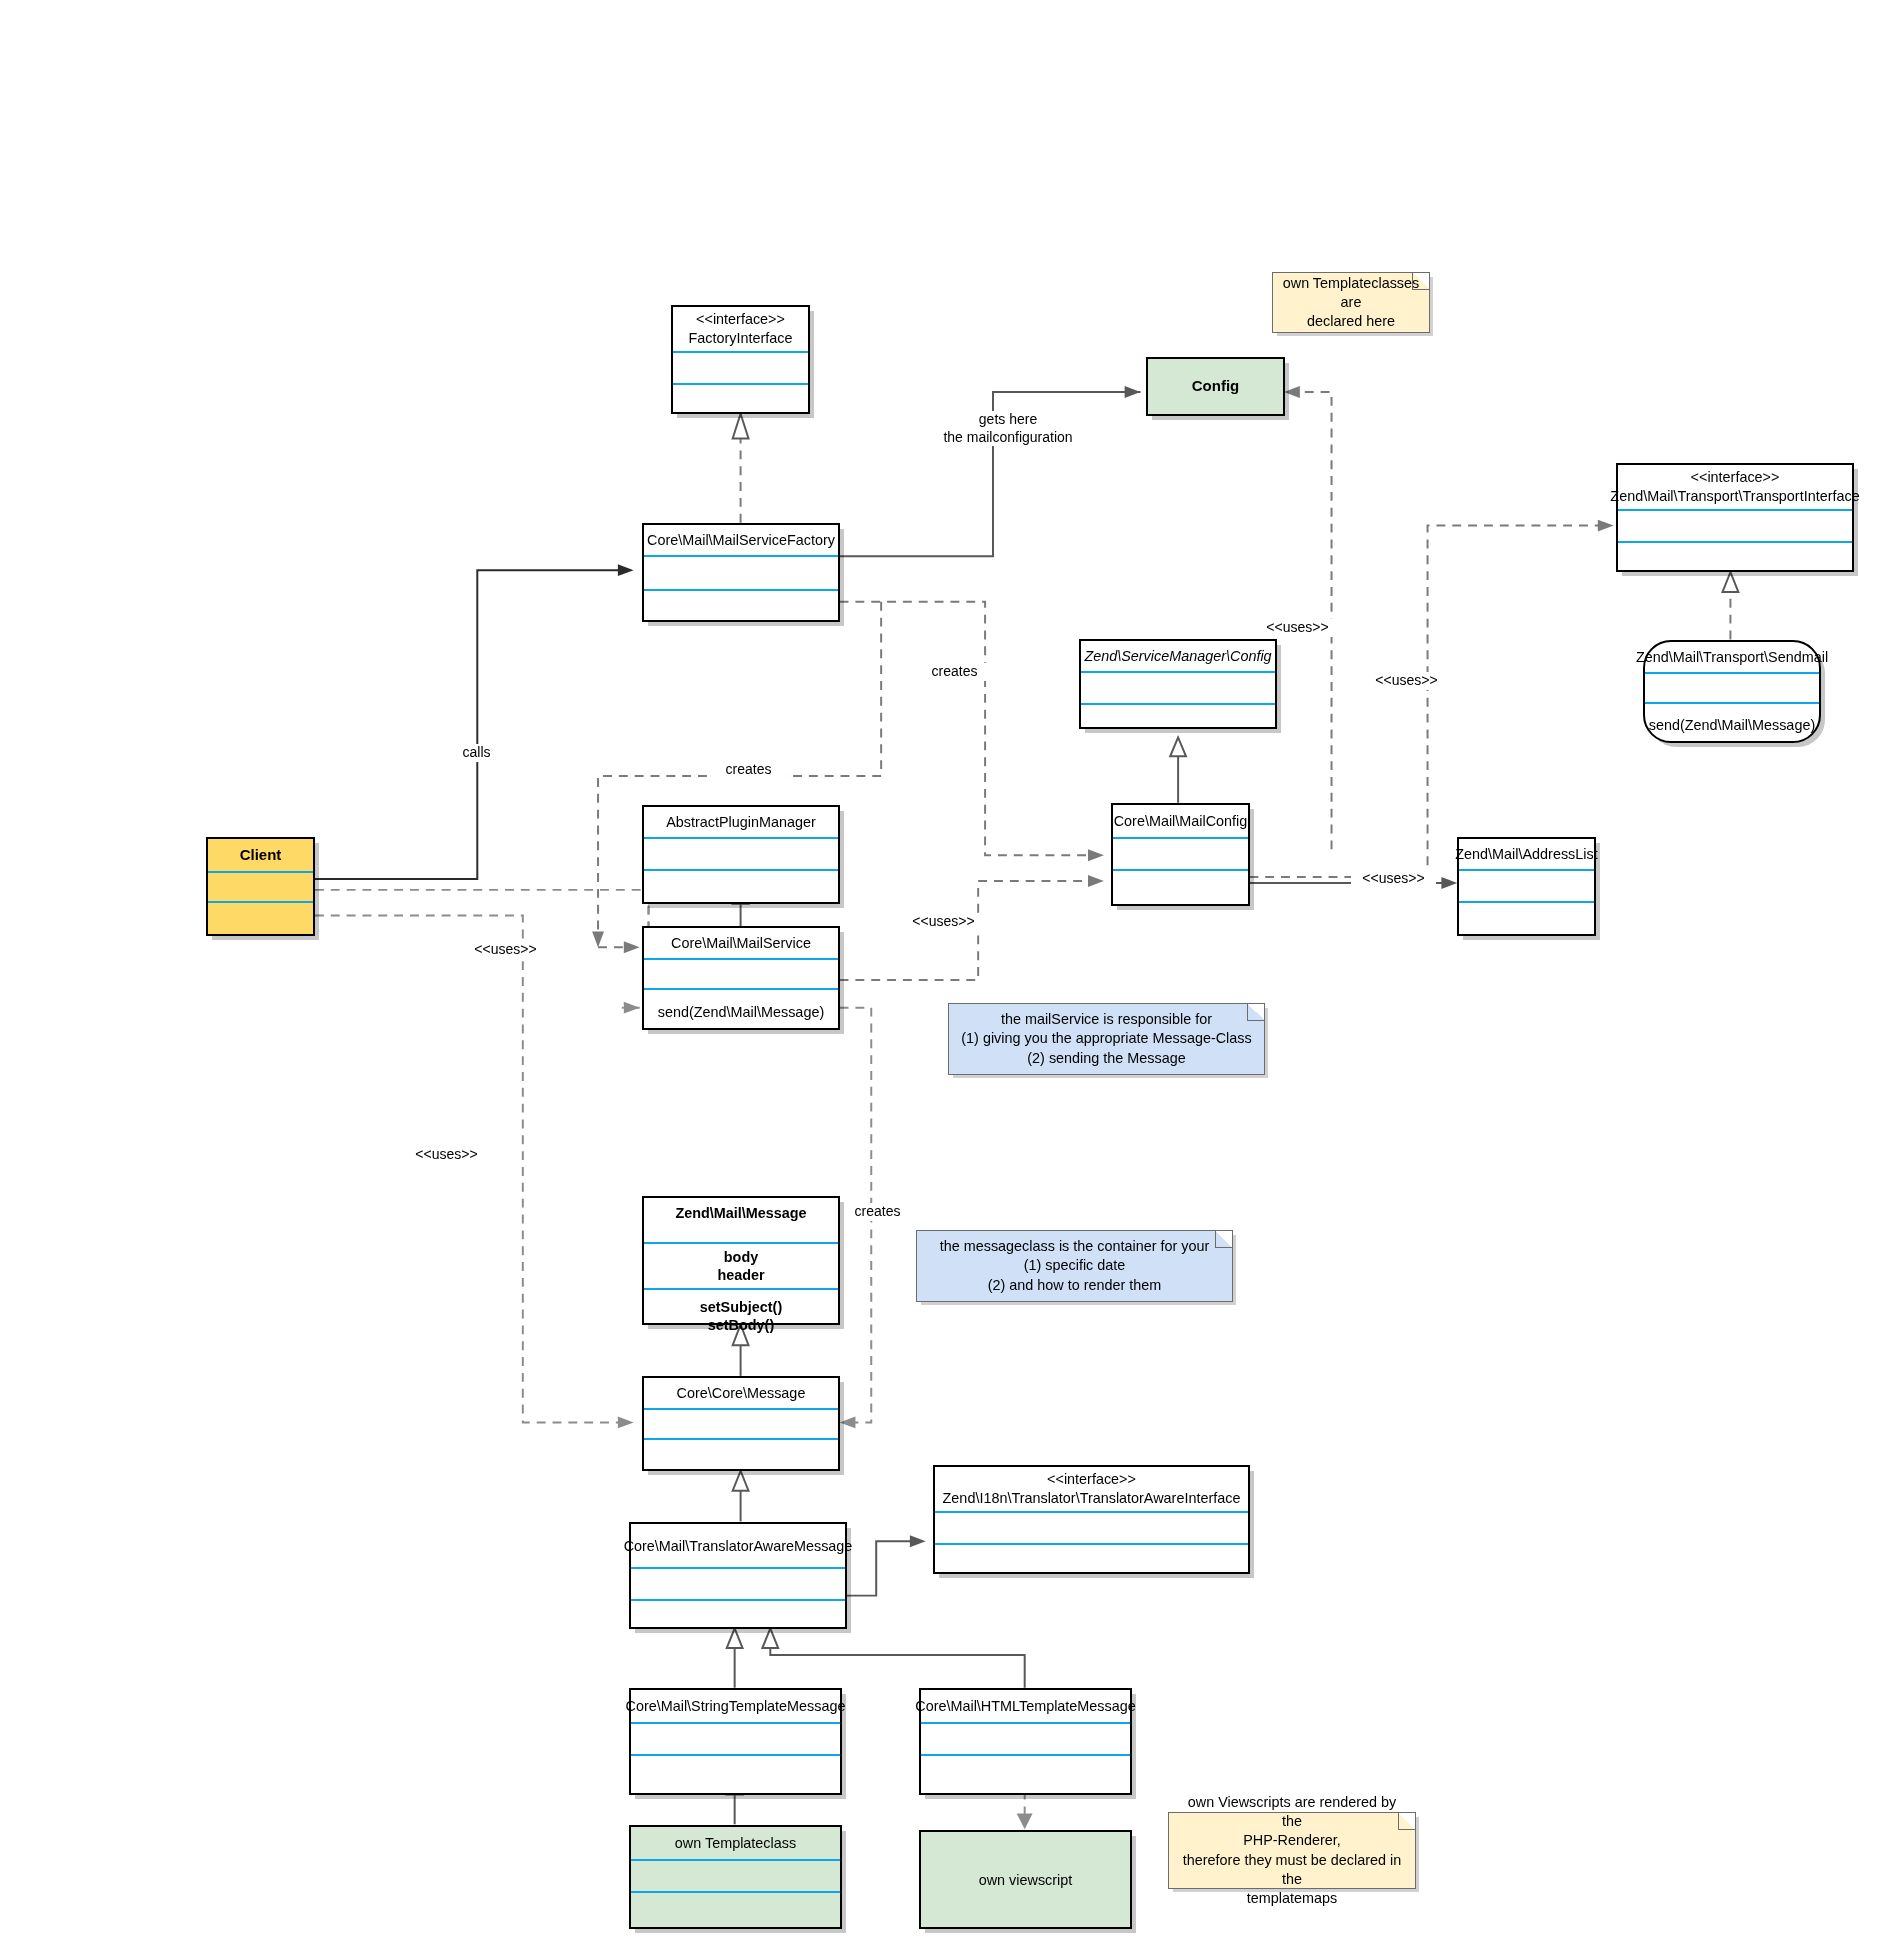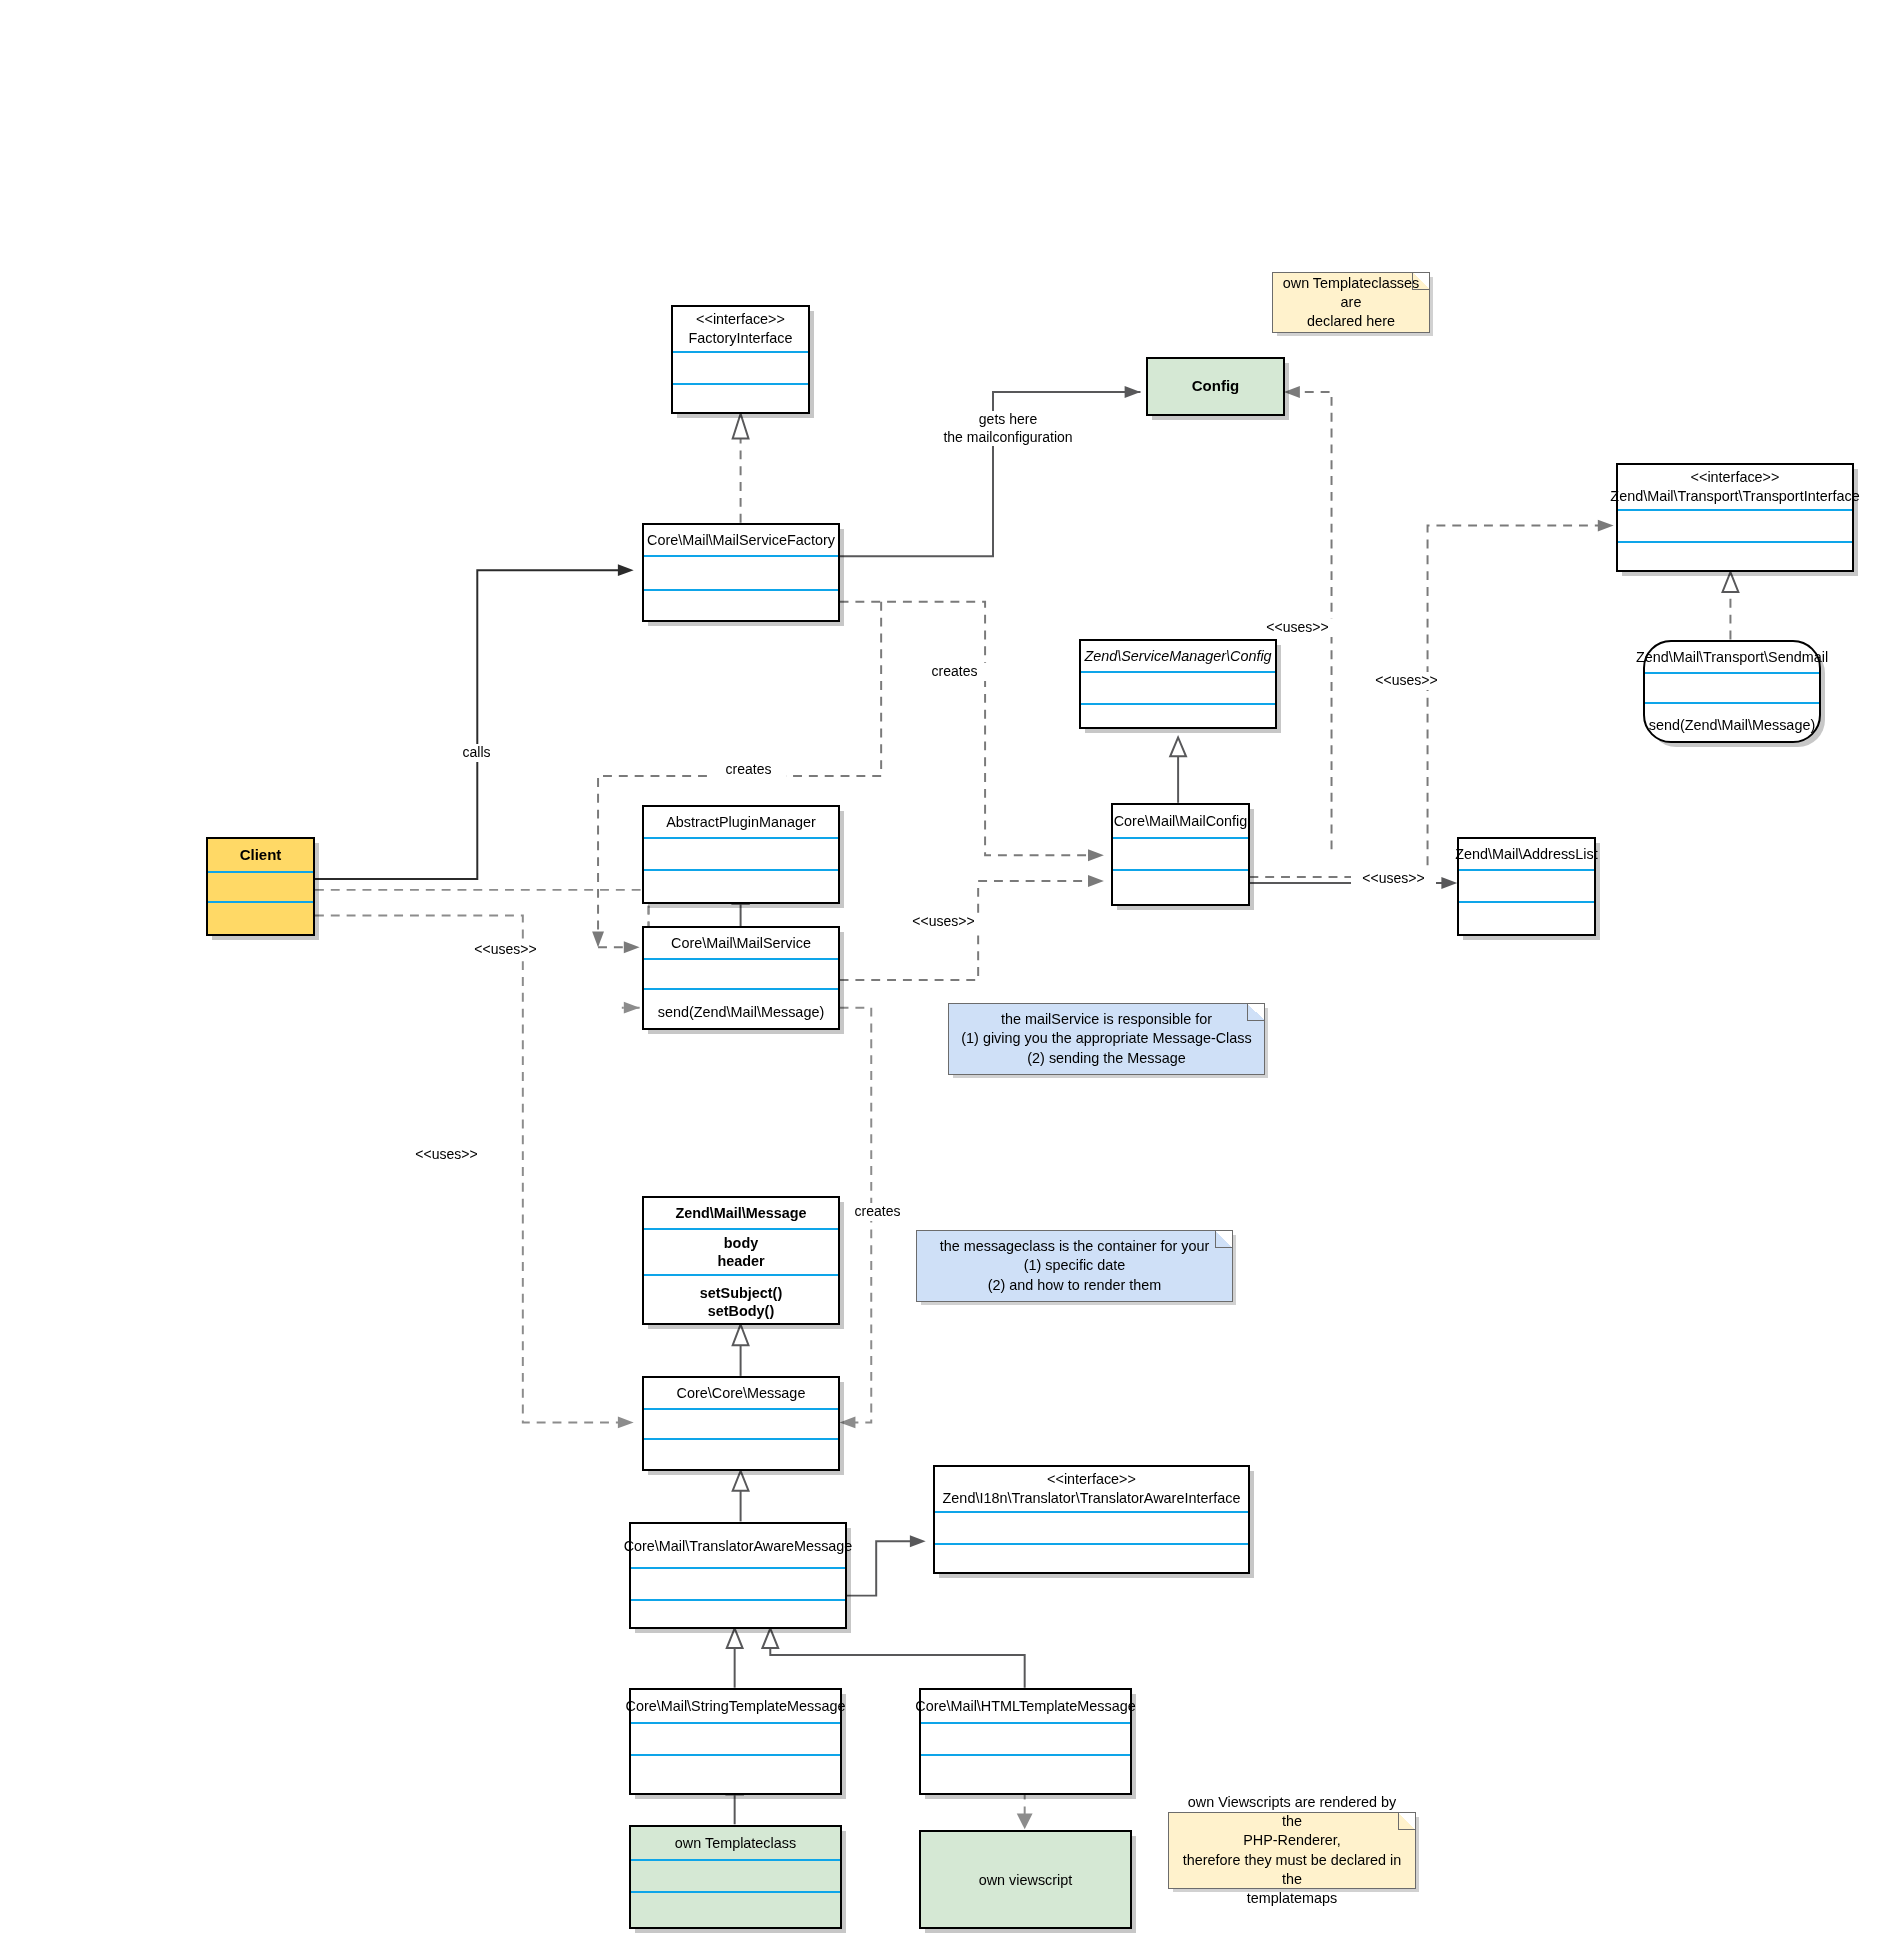--- a/index.html
+++ b/index.html
@@ -218,21 +218,21 @@
   </div>
 
   <div class="uml" style="left:642px;top:926px;width:198px;height:104px;">
     <div class="cmp title" style="height:30px;">Core\Mail\MailService</div>
     <div class="cmp sep" style="height:30px;"></div>
     <div class="cmp sep" style="height:45px;">send(Zend\Mail\Message)</div>
   </div>
 
   <div class="uml" style="left:642px;top:1196px;width:198px;height:129px;font-weight:bold;">
     <div class="cmp title" style="height:30px;">Zend\Mail\Message</div>
-    <div class="cmp sep" style="height:46px;white-space:pre-line;">body
+    <div class="cmp sep" style="height:46px;white-space:pre-line;margin-top:14px;">body
 header</div>
     <div class="cmp sep" style="height:53px;white-space:pre-line;">setSubject()
 setBody()</div>
   </div>
 
   <div class="uml" style="left:642px;top:1376px;width:198px;height:95px;">
     <div class="cmp title" style="height:30px;">Core\Core\Message</div>
     <div class="cmp sep" style="height:30px;"></div>
     <div class="cmp sep" style="height:32px;"></div>
   </div>

